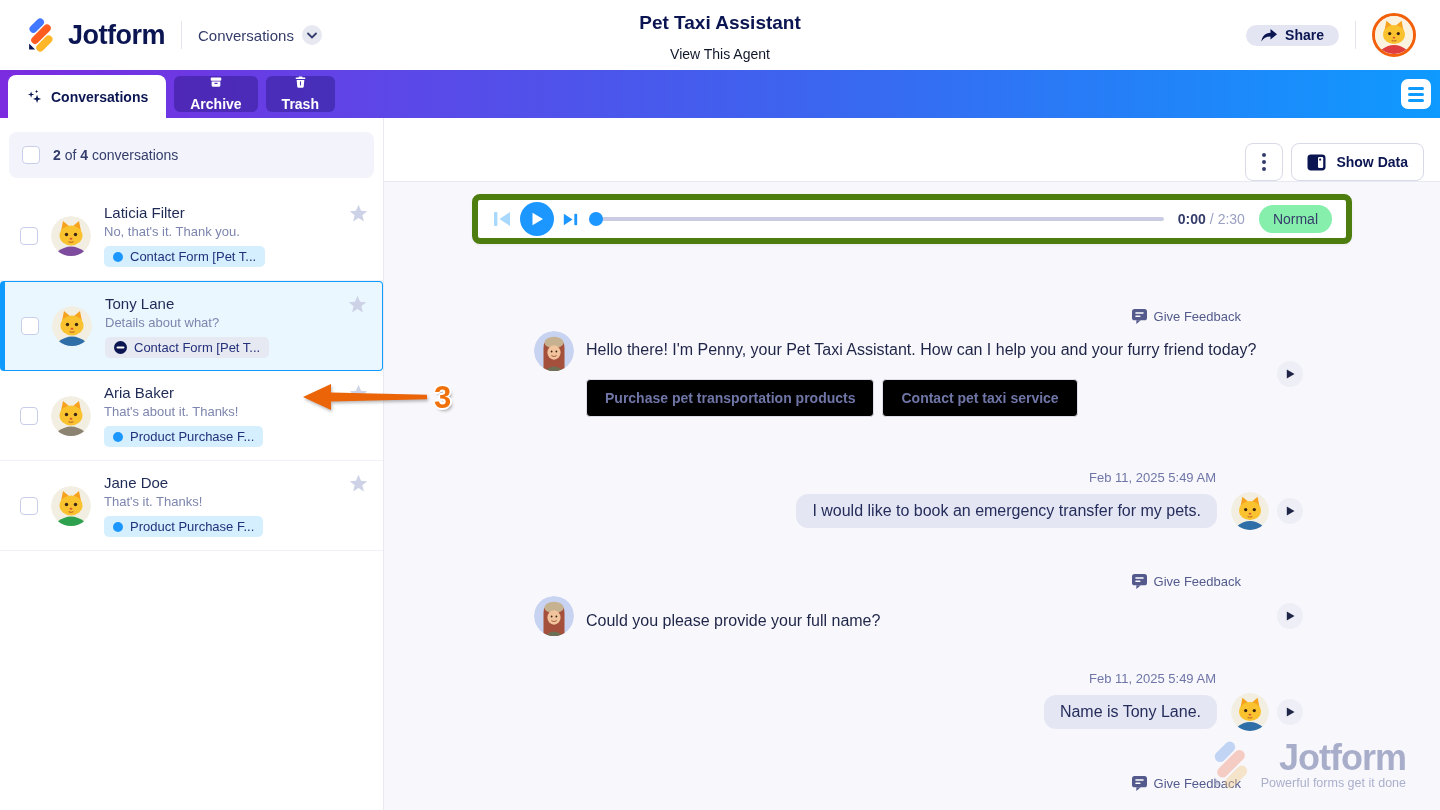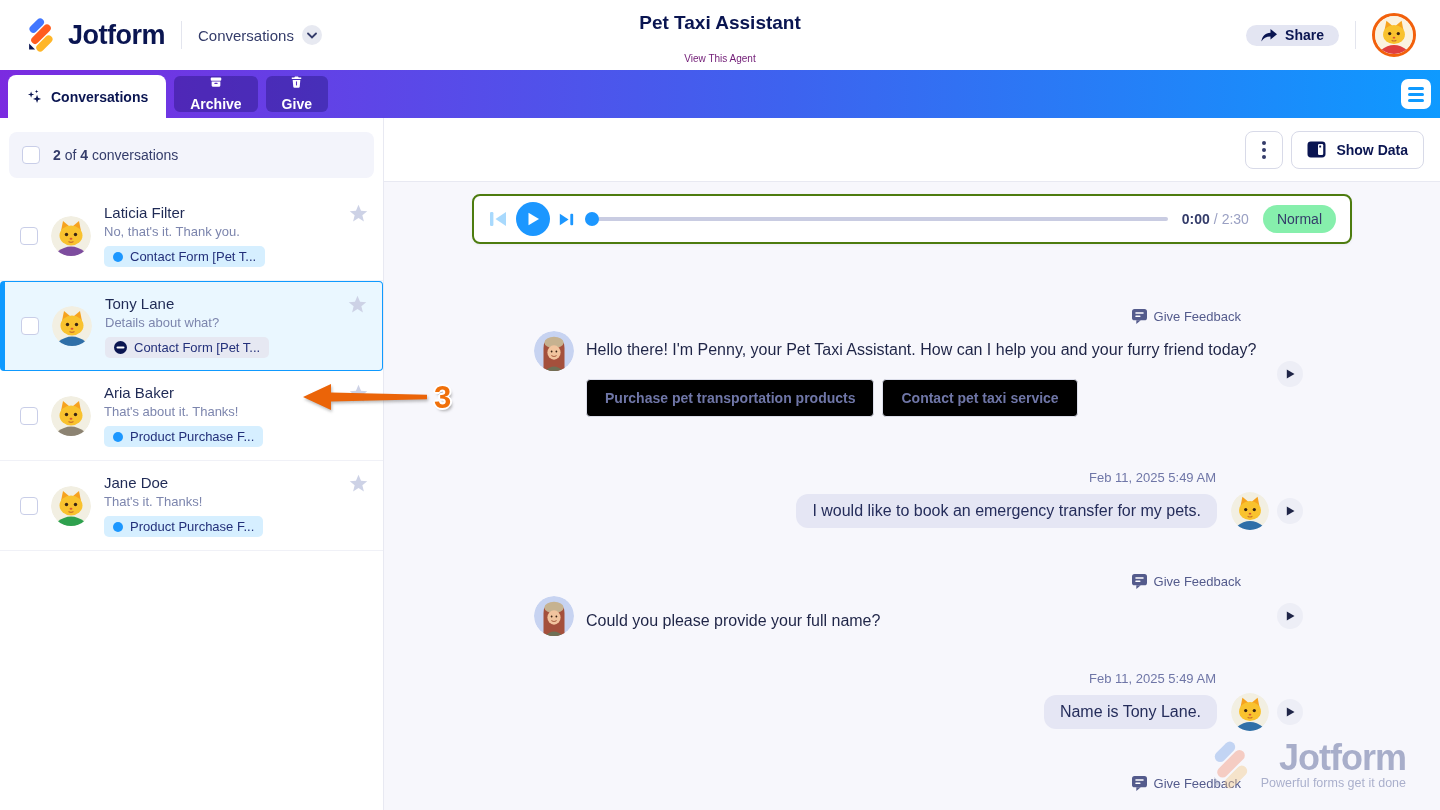--- a/index.html
+++ b/index.html
@@ -8,21 +8,21 @@
 
   
   .topbar { height:70px; background:#fff; display:flex; align-items:center; padding:0 24px; position:relative; }
   .brand { display:flex; align-items:center; gap:10px; }
   .brand-word { font-size:27px; font-weight:700; color:#0A1551; letter-spacing:-0.5px; }
   .vdiv { width:1px; height:28px; background:#E3E5EE; margin:0 16px; }
   .nav-dd { display:flex; align-items:center; gap:8px; font-size:15px; font-weight:500; color:#343C6A; cursor:pointer; }
   .chev-circle { width:20px; height:20px; border-radius:50%; background:#E7E9F1; display:flex; align-items:center; justify-content:center; }
   .title-block { position:absolute; left:0; right:0; top:12px; text-align:center; pointer-events:none; }
   .agent-title { font-size:19px; font-weight:700; color:#0A1551; }
-  .view-agent { font-size:10px; color:#701a75; margin-top:19px; display:inline-block; pointer-events:auto; cursor:pointer; }
+  .view-agent { font-size:14px; color:#0f172a; margin-top:12px; display:inline-block; pointer-events:auto; cursor:pointer; }
   .header-right { margin-left:auto; display:flex; align-items:center; }
   .share-btn { display:flex; align-items:center; gap:8px; background:#E3E5F2; border:none; border-radius:16px; height:21px; padding:0 15px; font-family:inherit; font-size:14px; font-weight:700; color:#0A1551; cursor:pointer; }
   .user-avatar { width:44px; height:44px; border-radius:50%; border:3px solid #F2600C; overflow:hidden; background:#FBF2DF; cursor:pointer; }
   .user-avatar svg { display:block; width:100%; height:100%; }
 
   
   .tabbar { height:48px; background:linear-gradient(90deg,#7B2BE0 0%,#3D63EF 55%,#0E9AFF 100%); display:flex; align-items:flex-end; padding-left:8px; position:relative; }
   .tab-active { background:#fff; height:43px; border-radius:8px 8px 0 0; display:flex; align-items:center; gap:8px; padding:0 18px; font-size:14px; font-weight:700; color:#0A1551; cursor:pointer; }
   .tab-btn { margin:0 0 6px 8px; height:36px; border:none; border-radius:6px; background:rgba(24,12,100,0.35); color:#fff; font-family:inherit; font-size:14px; font-weight:700; display:flex; align-items:center; gap:8px; padding:0 16px; cursor:pointer;flex-direction:column; }
   .menu-btn { position:absolute; right:9px; top:9px; width:30px; height:30px; background:#fff; border:none; border-radius:7px; display:flex; flex-direction:column; align-items:center; justify-content:center; gap:3px; cursor:pointer; }
@@ -49,28 +49,28 @@
   .conv-body { flex:1; min-width:0; }
   .conv-name { font-size:15px; font-weight:500; color:#1F2A55; }
   .conv-preview { font-size:13px; color:#7C85AD; margin-top:3px; }
   .conv-badge { margin-top:7px; display:inline-flex; align-items:center; gap:7px; background:#D6EFFF; border-radius:5px; padding:3px 9px; font-size:13px; color:#23307A; max-width:200px; white-space:nowrap; }
   .conv-badge .dot { width:10px; height:10px; border-radius:50%; background:#1C97FF; flex-shrink:0; }
   .conv-badge.agent { background:#E6E8F2; }
   .star { position:absolute; right:14px; top:12px; cursor:pointer; }
   .conv-item.selected { background:#EAF7FF; border:1px solid #0F9AFF; border-left:5px solid #0F9AFF; border-radius:4px; padding-left:16px; }
 
   
-  .main-toolbar { height:64px; display:flex; align-items:center; justify-content:flex-end; gap:8px; padding-right:16px; border-bottom:1px solid #E8E9F2; background:#fff; flex-shrink:0; }
+  .main-toolbar { height:64px; display:flex; align-items:flex-end; justify-content:flex-end; gap:8px; padding-right:16px; border-bottom:1px solid #E8E9F2; background:#fff; flex-shrink:0; }
   .icon-btn { width:38px; height:38px; background:#fff; border:1px solid #D8DAE8; border-radius:8px; display:flex; flex-direction:column; align-items:center; justify-content:center; gap:3px; cursor:pointer; }
   .icon-btn i { width:4px; height:4px; border-radius:50%; background:#343C6A; display:block; }
   .showdata-btn { height:38px; background:#fff; border:1px solid #D8DAE8; border-radius:8px; display:flex; align-items:center; gap:10px; padding:0 15px; font-family:inherit; font-size:14px; font-weight:700; color:#0A1551; cursor:pointer; }
 
   
   .chat { flex:1; background:#F7F7FC; position:relative; overflow:hidden; display:flex; flex-direction:column; }
-  .player { margin:12px 88px 0; height:50px; background:#fff; border:2px solid #4d7c0f; border-radius:8px; box-shadow:0 1px 3px rgba(37,45,91,.06); display:flex; align-items:center; padding:0 14px; flex-shrink:0; }
+  .player { margin:12px 88px 0; height:50px; background:#fff; border:6px solid #4d7c0f; border-radius:8px; box-shadow:0 1px 3px rgba(37,45,91,.06); display:flex; align-items:center; padding:0 14px; flex-shrink:0; }
   .play-main { width:34px; height:34px; border-radius:50%; background:#1C97FF; border:none; display:flex; align-items:center; justify-content:center; margin:0 8px; cursor:pointer; flex-shrink:0; }
   .skip { background:none; border:none; cursor:pointer; display:flex; align-items:center; flex-shrink:0; }
   .track { flex:1; height:4px; background:#C9CCE2; border-radius:2px; position:relative; margin:0 14px 0 10px; cursor:pointer; }
   .track .knob { position:absolute; left:0; top:-5px; width:14px; height:14px; border-radius:50%; background:#1C97FF; }
   .time { font-size:14px; white-space:nowrap; }
   .time .cur { color:#343C6A; font-weight:700; }
   .time .sep { color:#9AA0C3; margin:0 4px; }
   .time .dur { color:#9AA0C3; }
   .speed-pill { margin-left:14px; background:#86efac; border:none; border-radius:15px; height:28px; padding:0 14px; font-family:inherit; font-size:14px; color:#343C6A; cursor:pointer; flex-shrink:0; }
 
@@ -171,21 +171,21 @@
       <rect x="5.8" y="9" width="4.4" height="1.7" rx="0.85" fill="#5B2FC0"></rect>
     </svg>
     <span>Archive</span>
   </button>
   <button class="tab-btn">
     <svg width="15" height="16" viewBox="0 0 15 16">
       <path d="M5.4 0.6 h4.2 l0.8 1.4 h3.4 v1.9 h-12.6 v-1.9 h3.4 Z" fill="#fff"></path>
       <path d="M2.4 5.2 h10.2 l-0.8 9.2 a1.6 1.6 0 0 1 -1.6 1.4 h-5.4 a1.6 1.6 0 0 1 -1.6 -1.4 Z" fill="#fff"></path>
       <rect x="6.8" y="7" width="1.4" height="5.6" rx="0.7" fill="#5B2FC0"></rect>
     </svg>
-    <span>Give</span>
+    <span>Trash</span>
   </button>
   <button class="menu-btn">
     <i></i>
       <i></i>
       <i></i>
   </button>
 </nav>
 
 <div class="content">
 

